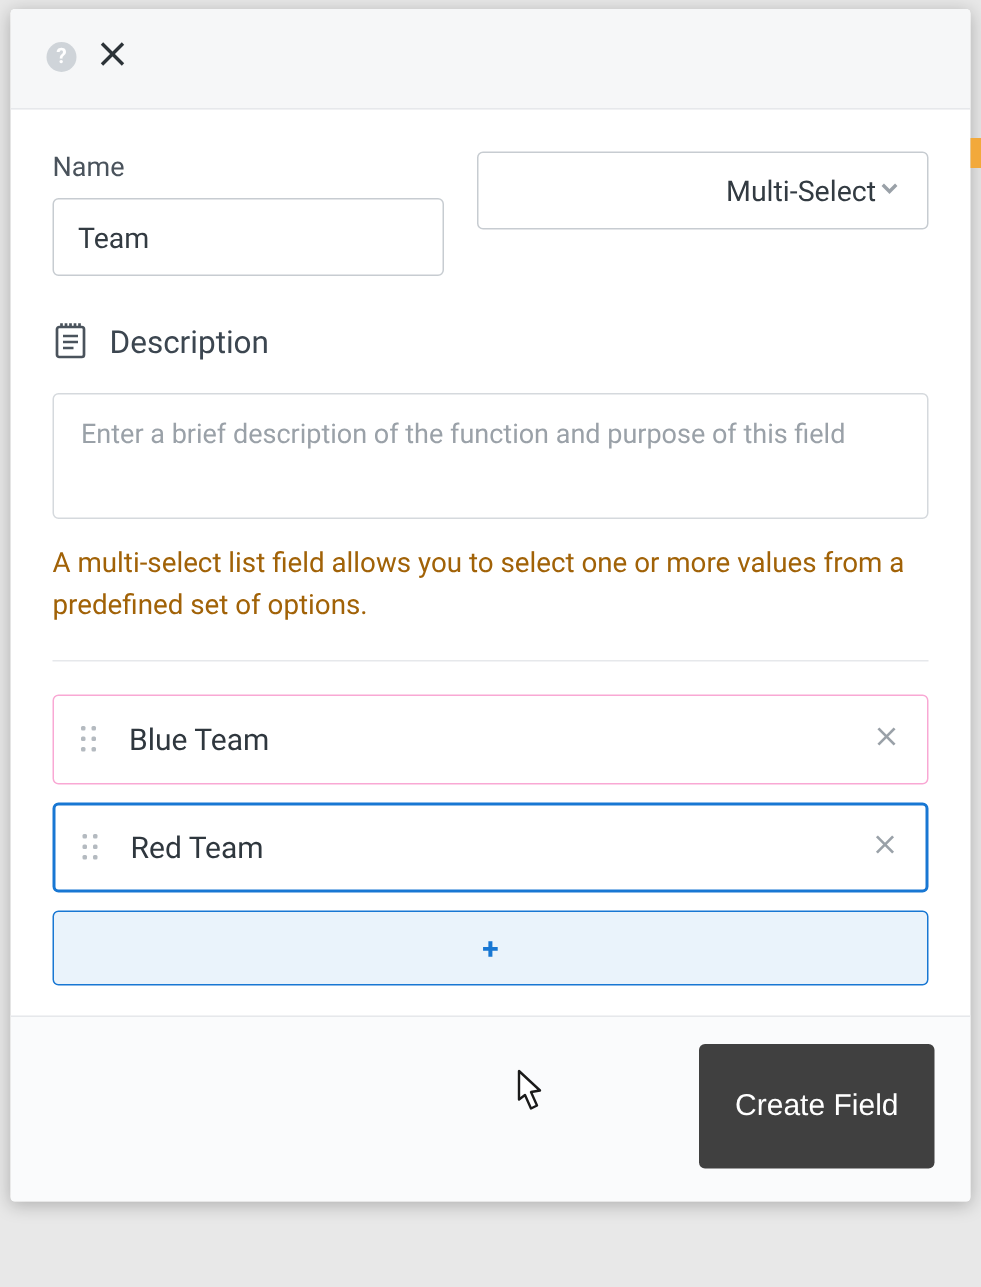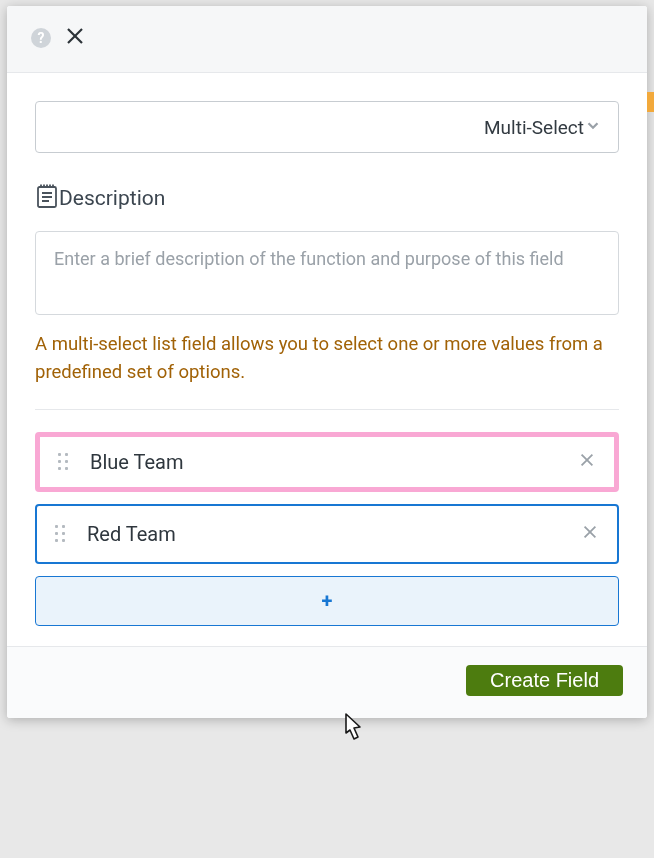--- a/index.html
+++ b/index.html
@@ -84,20 +84,21 @@
     }
     .text-input input {
       border: none; outline: none; width: 100%; font-size: 19px; color:#333b42;
       font-family: inherit;
     }
     .select-wrap { justify-content: flex-end; cursor: pointer; }
     .chevron { color: #9aa1a8; }
     .section-heading {
       display: flex;
       align-items: center;
+      gap: 14px;
       margin-bottom: 18px;
     }
     .section-heading .icon-box { color: #4a535c; }
     .section-heading-text { font-size: 21px; color: #3c4650; }
     .textarea {
       border: 1px solid #d5d9dd;
       border-radius: 4px;
       padding: 16px 18px;
       font-size: 18px;
       color: #9aa1a8;
@@ -109,21 +110,21 @@
       font-size: 18.5px;
       color: #a16207;
       line-height: 1.5;
       margin-bottom: 22px;
     }
     .divider {
       border-top: 1px solid #e6e8eb;
       margin-bottom: 22px;
     }
     .value-row {
-      border: 5px solid #f9a8d4;
+      border: 1px solid #f9a8d4;
       border-radius: 4px;
       height: 60px;
       display: flex;
       align-items: center;
       padding: 0 18px;
       margin-bottom: 12px;
       background: #fff;
     }
     .value-row.selected { border: 2px solid #1877d3; justify-content: center; }
     .drag-handle {
@@ -154,25 +155,25 @@
     }
     .add-value-btn .plus { font-weight: 700; font-size: 20px; }
     .modal-footer {
       border-top: 1px solid #e6e8eb;
       background: #fafbfc;
       padding: 18px 24px 22px;
       display: flex;
       justify-content: flex-end;
     }
     .primary-btn {
-      background: #4d7c0f;
+      background: #404040;
       color: #fff;
       border: none;
       border-radius: 4px;
-      padding: 4px 24px;
+      padding: 30px 24px;
       font-size: 20px;
       cursor: pointer;
     }
     .cursor-pointer {
       position: absolute;
       left: 336px;
       top: 708px;
       pointer-events: none;
     }
     .behind-strip {
@@ -199,20 +200,26 @@
           <line x1="3" y1="3" x2="17" y2="17"></line>
             <line x1="17" y1="3" x2="3" y2="17"></line>
         </svg>
       </div>
     </div>
   </div>
 
   <div class="modal-body">
 
     <div class="row">
+      <div class="field-group">
+        <div class="label">Name</div>
+        <div class="text-input">
+          <input type="text" value="Team" style="">
+        </div>
+      </div>
       <div class="field-group" style="flex:1.15">
         <div class="select-wrap">
           <span>Multi-Select</span>
           <span class="chevron">
             <svg width="18" height="18" viewBox="0 0 20 20" stroke="currentColor" stroke-width="2.5" fill="none">
               <polyline points="5 8 10 13 15 8"></polyline>
             </svg>
           </span>
         </div>
       </div>

